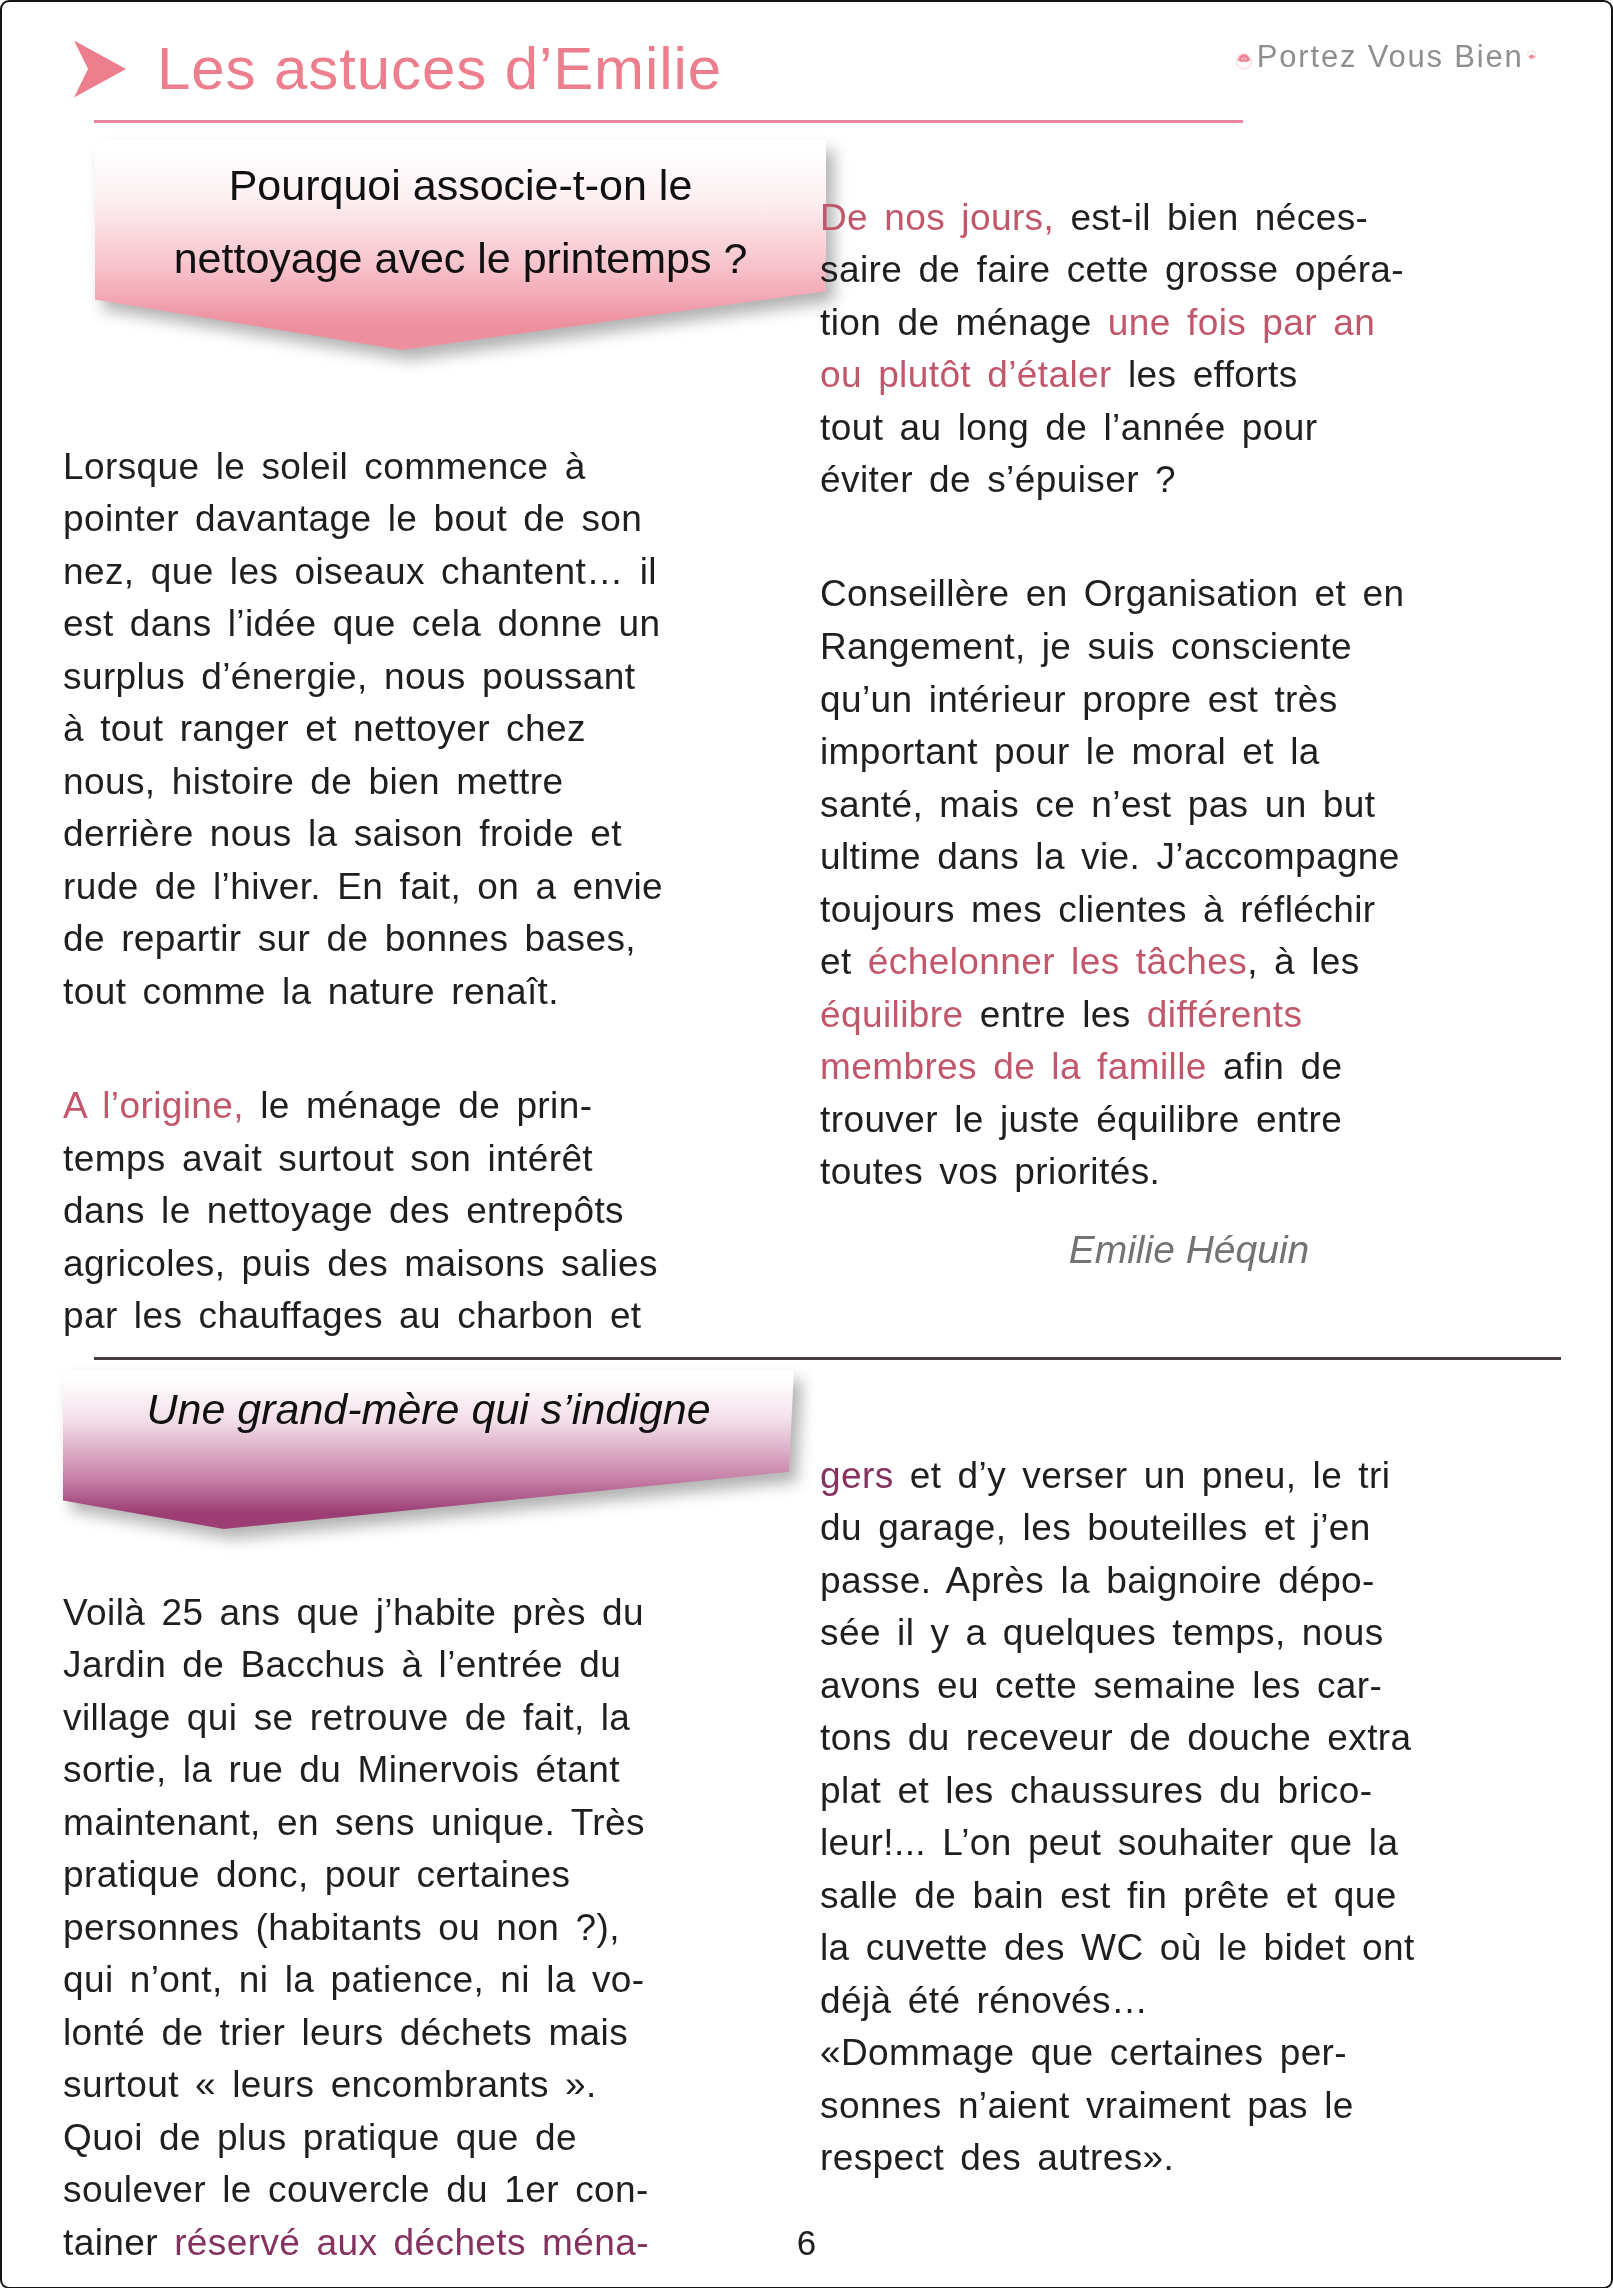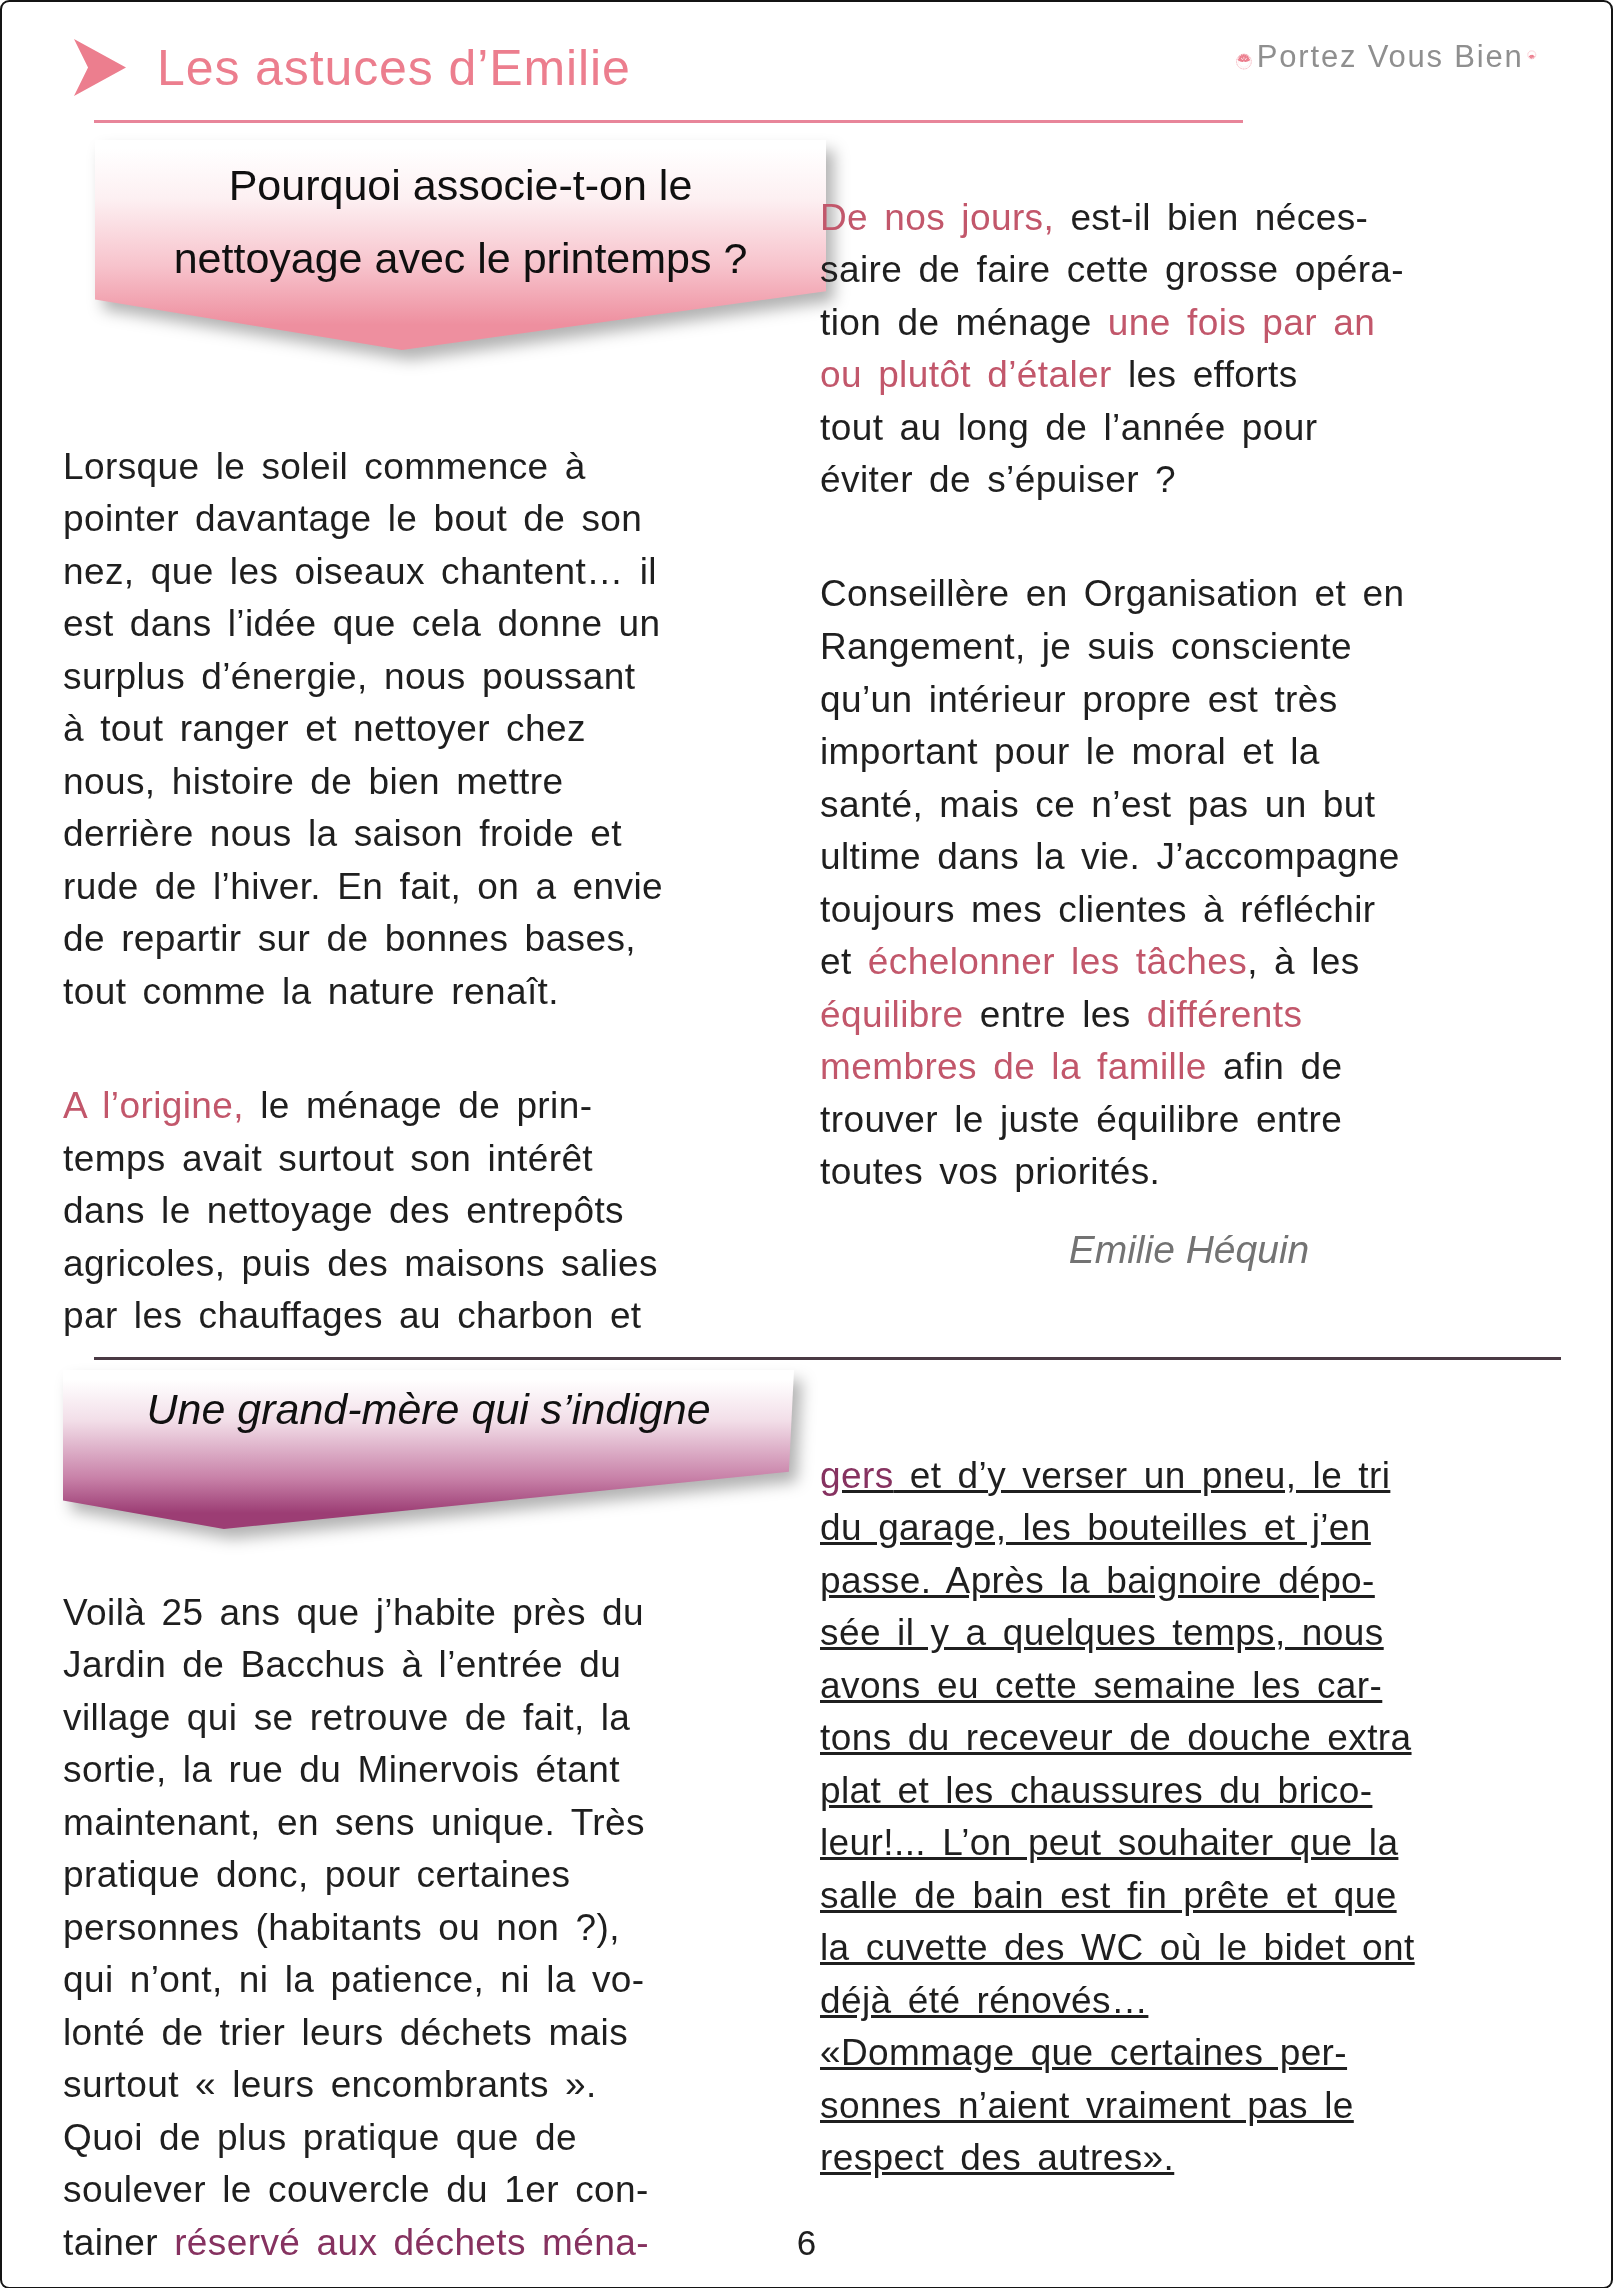--- a/index.html
+++ b/index.html
@@ -6,21 +6,21 @@
   .page{
     position:relative;width:1613px;height:2289px;background:#ffffff;
     font-family:"Liberation Sans","DejaVu Sans",sans-serif;color:#1f1f1f;
     border:2.8px solid #141414;border-radius:9.2px;box-sizing:border-box;overflow:hidden;
   }
   
   .sec-header{position:absolute;display:flex;align-items:center;gap:31px;}
   .arrow{width:52px;height:57px;clip-path:polygon(0 0,100% 50%,0 100%,27% 50%);}
   .arrow.pink{background:var(--header1);}
   .arrow.plum{background:var(--header2);}
-  .sec-title{font-size:50px;line-height:1;letter-spacing:0.9px;}
+  .sec-title{font-size:60px;line-height:1;letter-spacing:0.9px;}
   .sec-title.pink{color:var(--header1);}
   .sec-title.plum{color:var(--header2);}
   .rule{position:absolute;height:2.8px;}
   .rule.pink{background:var(--underline1);}
   .rule.dark{background:var(--underline2);}
   
   .logo{position:absolute;left:1229px;top:14.8px;width:310px;display:flex;flex-direction:row;align-items:center;color:var(--header1);}
   .logo-text{font-size:31px;color:var(--logoGray);letter-spacing:1.8px;white-space:nowrap;margin:1.8px 0;}
   
   .banner-wrap{position:absolute;filter:drop-shadow(8.3px 10px 7.4px rgba(0,0,0,0.30));}
@@ -182,21 +182,21 @@
 maintenant, en sens unique. Très
 pratique donc, pour certaines
 personnes (habitants ou non ?),
 qui n’ont, ni la patience, ni la vo-
 lonté de trier leurs déchets mais
 surtout « leurs encombrants ».
 Quoi de plus pratique que de
 soulever le couvercle du 1er con-
 tainer </span><span class="a2">réservé aux déchets ména-</span></p>
   </div>
-  <div class="col" style="left:818px;top:1395px;text-decoration:underline;">
+  <div class="col" style="left:818px;top:1395px;">
     <p><span class="a2">gers</span><span> et d’y verser un pneu, le tri
 du garage, les bouteilles et j’en
 passe. Après la baignoire dépo-
 sée il y a quelques temps, nous
 avons eu cette semaine les car-
 tons du receveur de douche extra
 plat et les chaussures du brico-
 leur!... L’on peut souhaiter que la
 salle de bain est fin prête et que
 la cuvette des WC où le bidet ont

